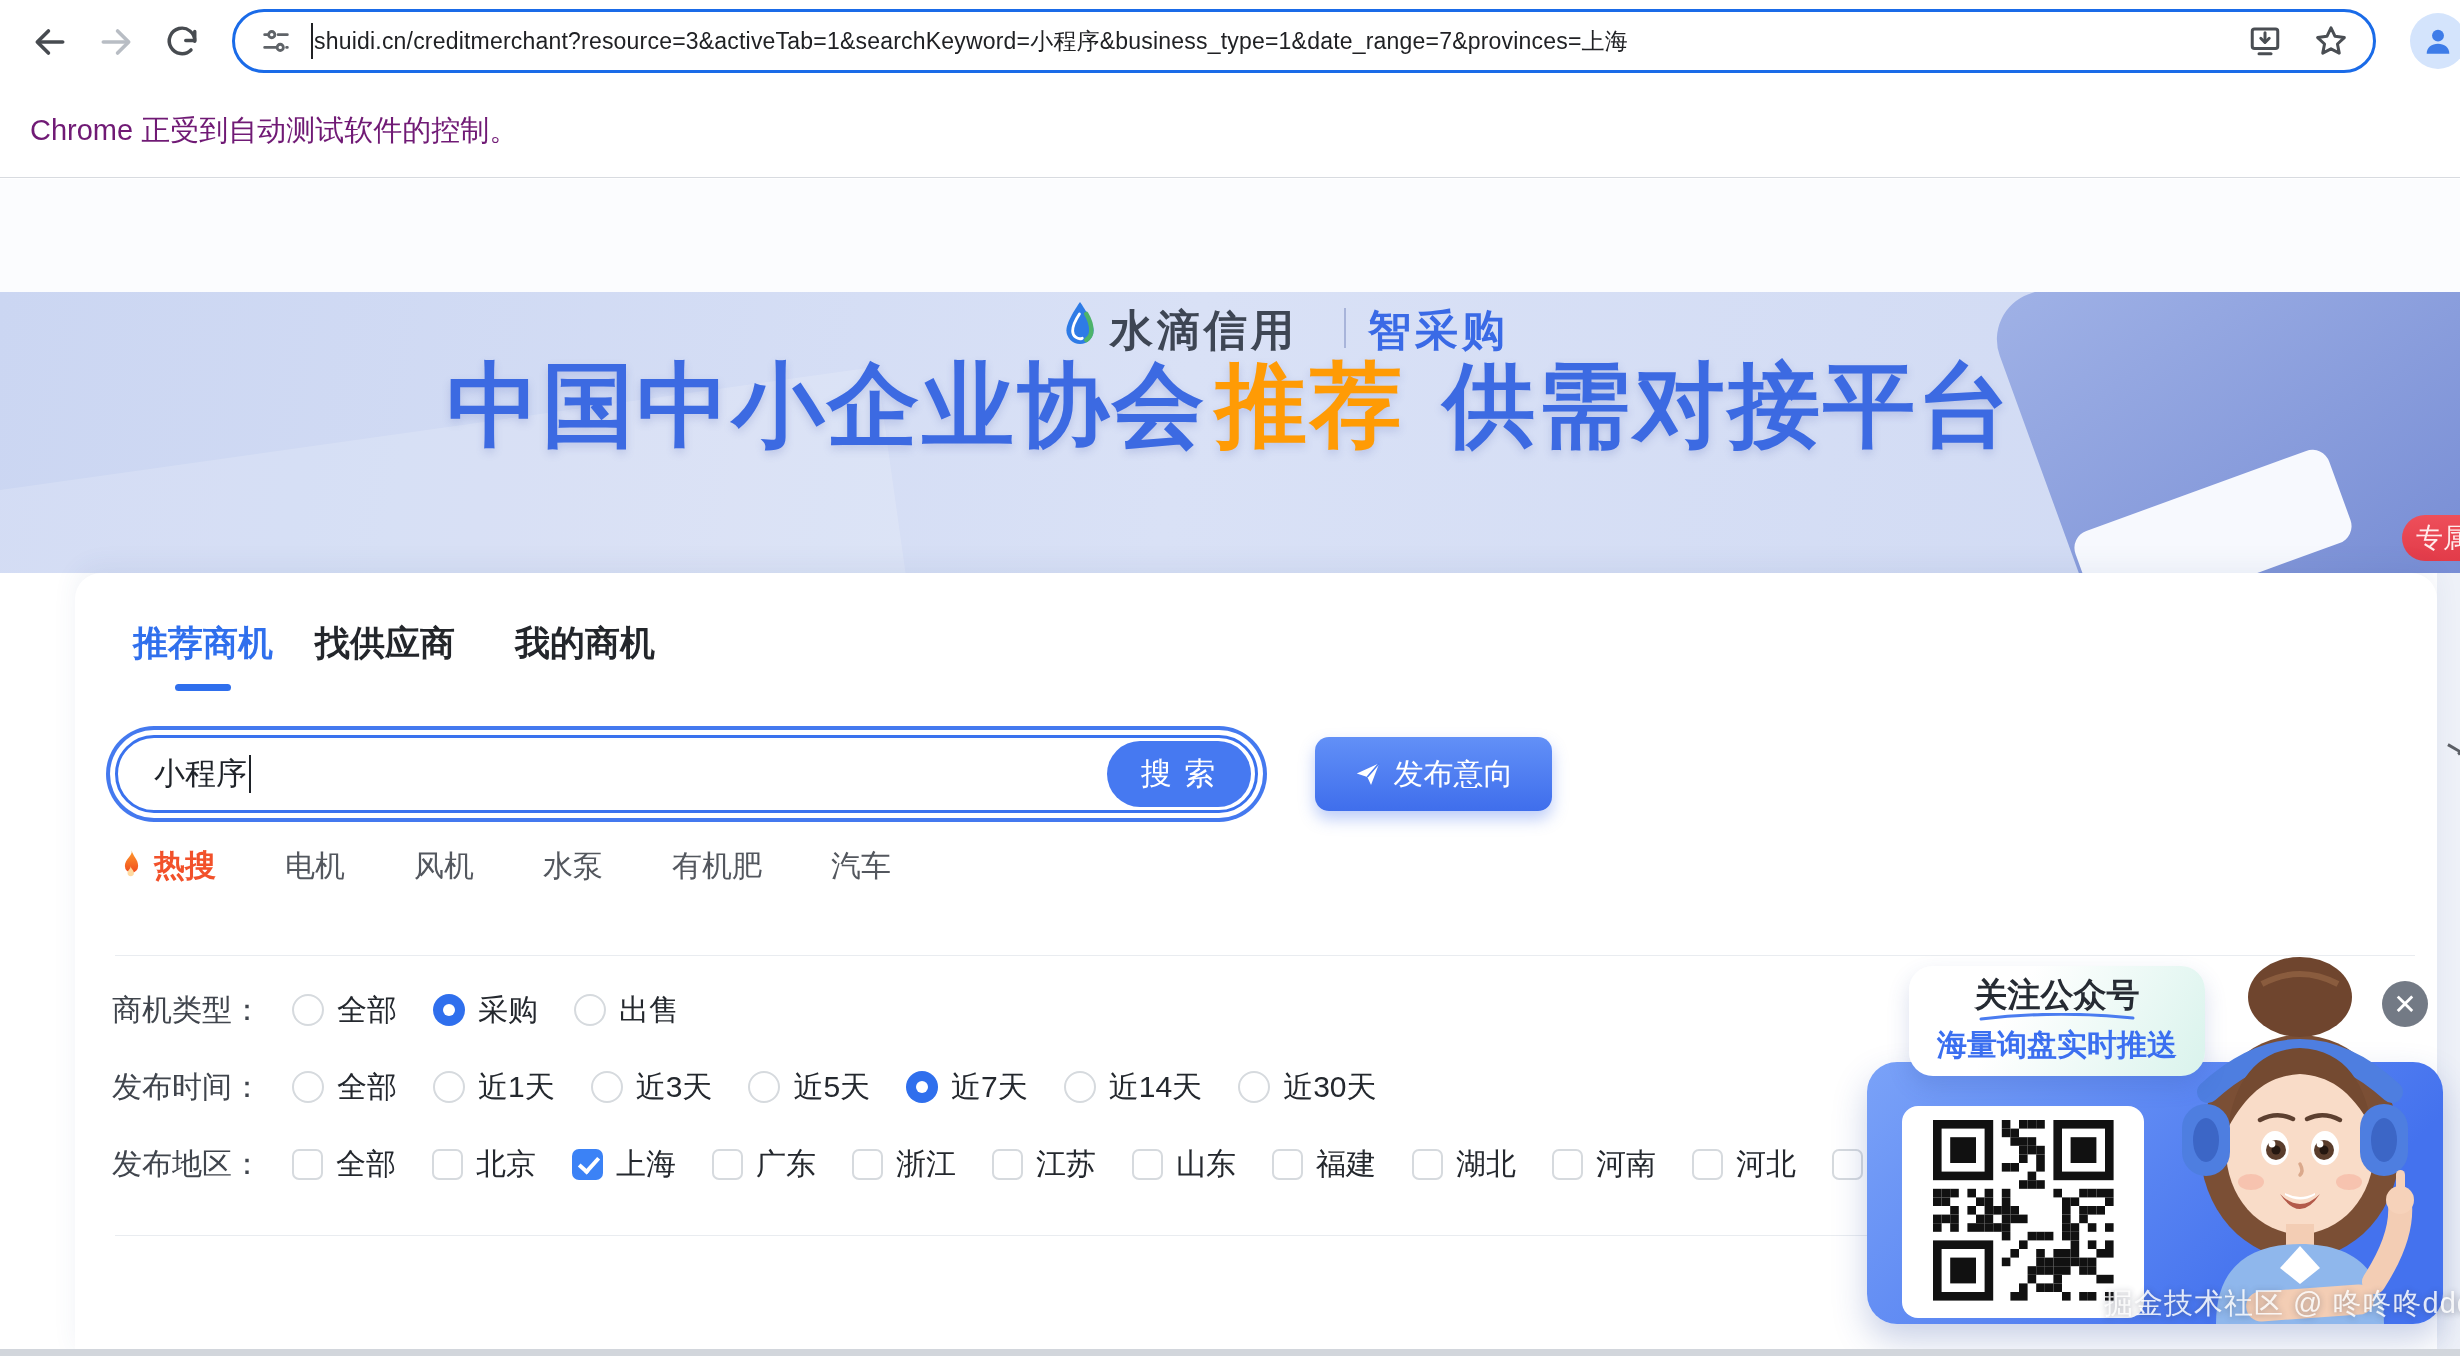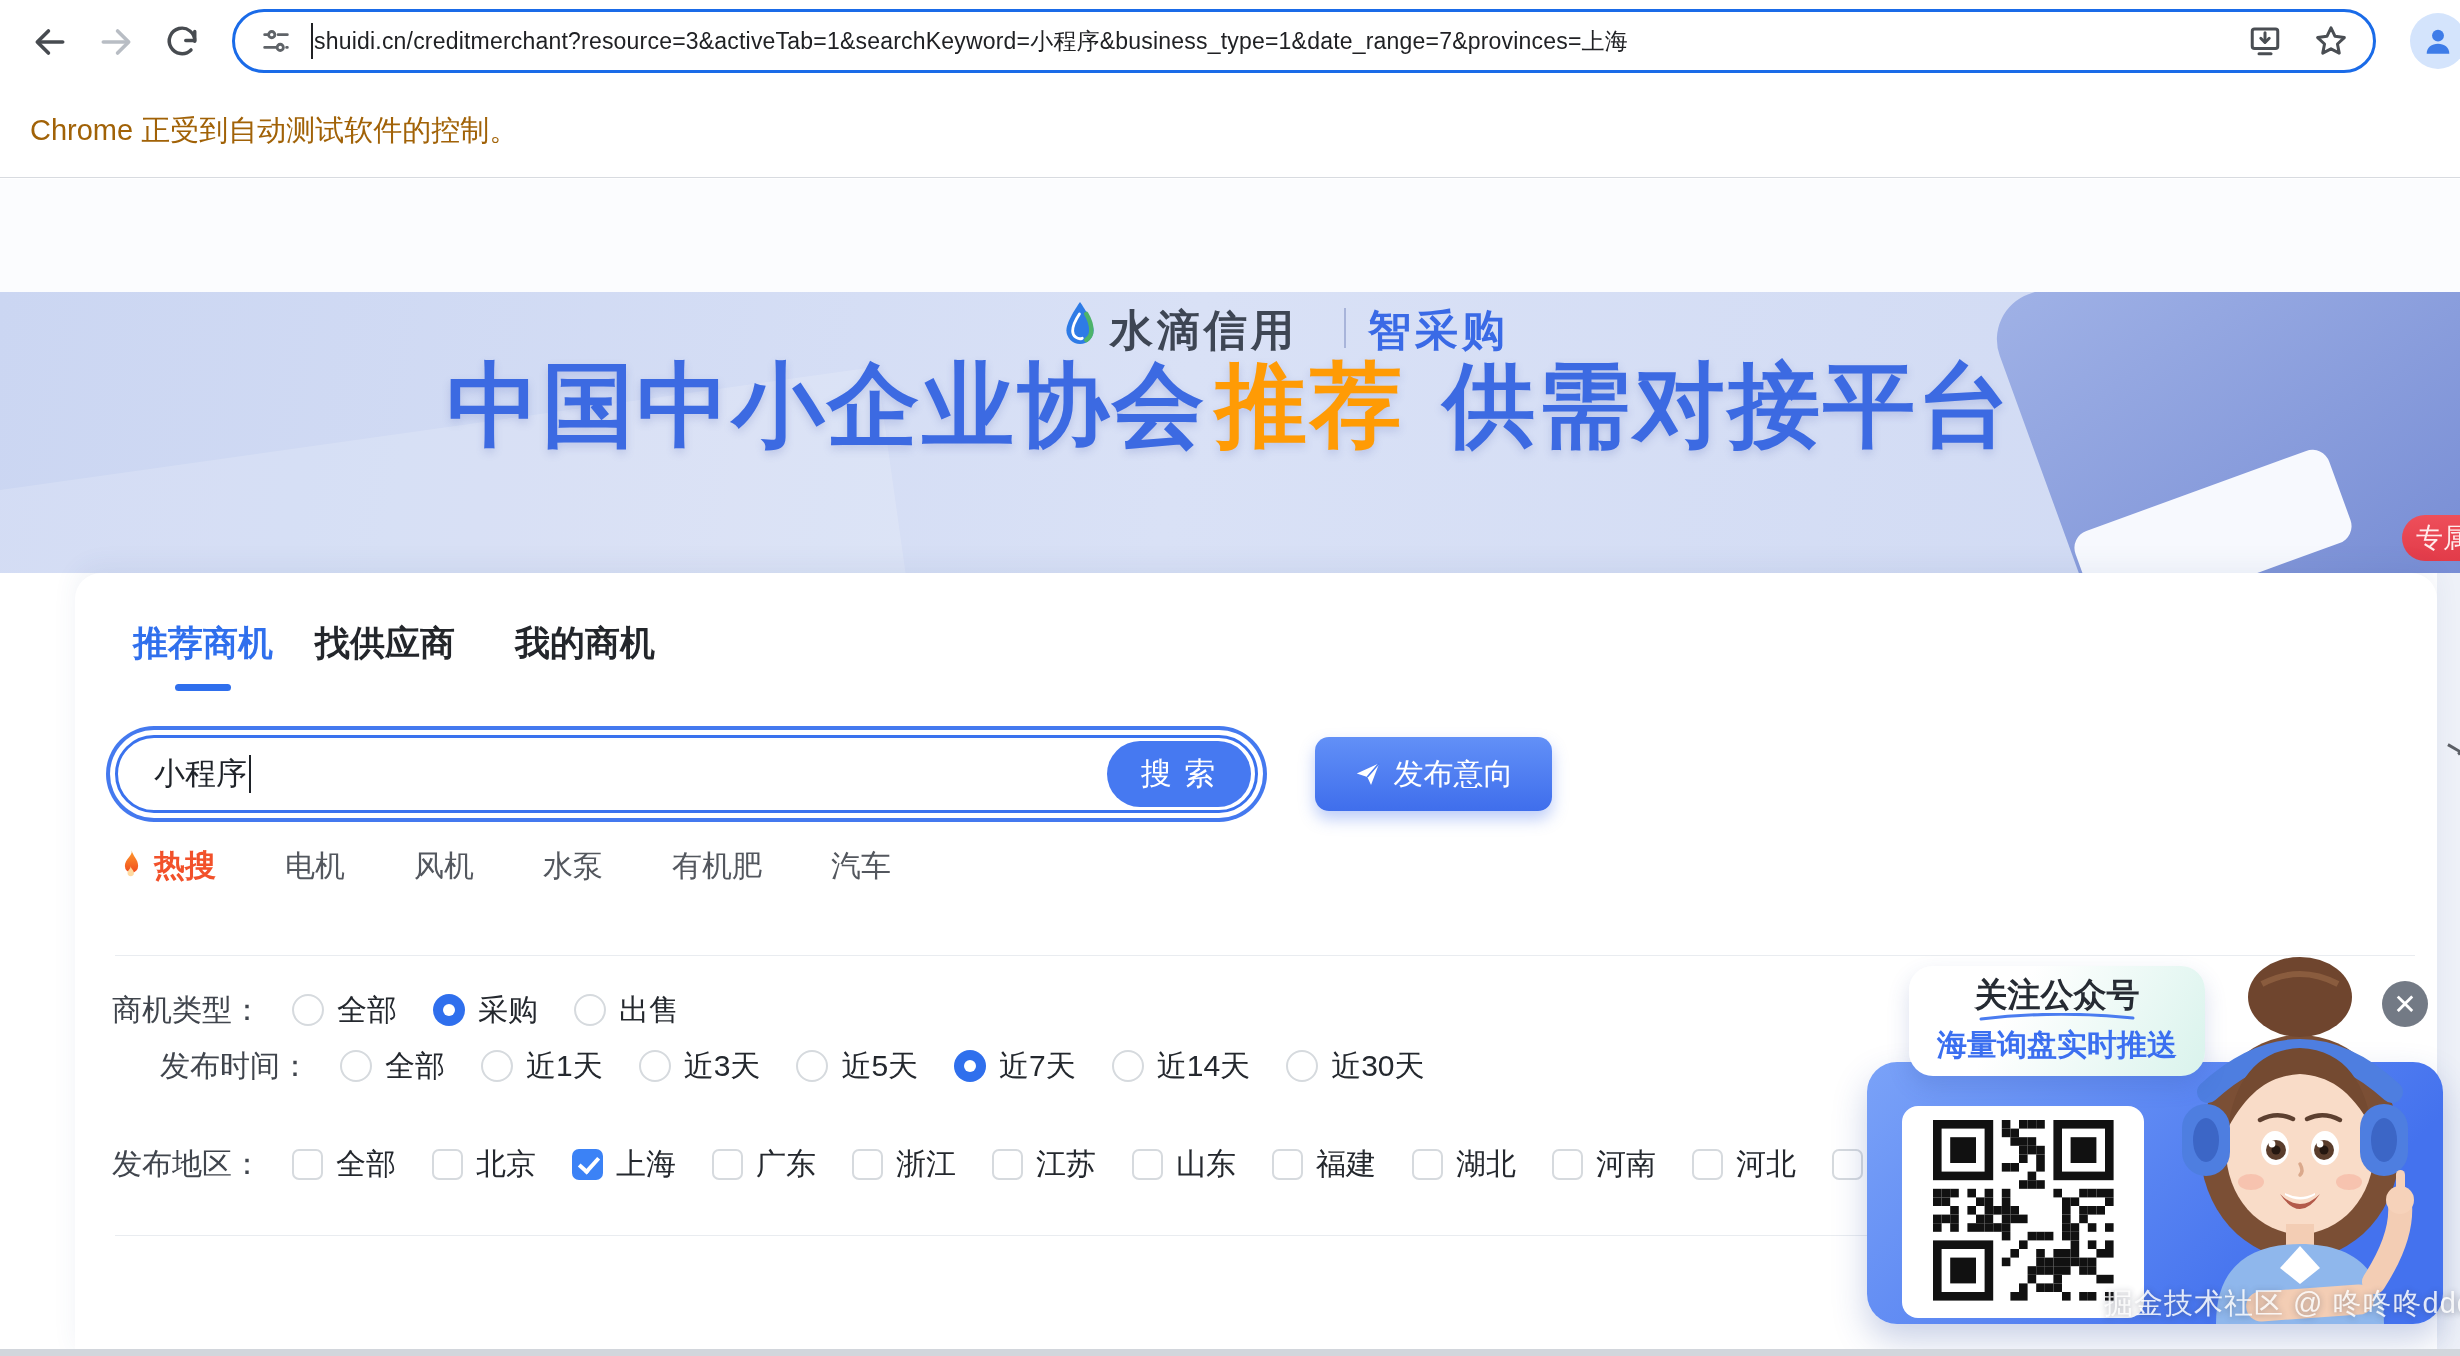--- a/index.html
+++ b/index.html
@@ -8,21 +8,21 @@
   .abs{position:absolute;}
   
   #chrome-bar{position:absolute;left:0;top:0;width:2460px;height:84px;background:#fff;}
   .cicon{position:absolute;top:20px;width:44px;height:44px;display:flex;align-items:center;justify-content:center;}
   #omnibox{position:absolute;left:232px;top:9px;width:2144px;height:64px;border:3px solid #1a6be8;border-radius:36px;
            background:#fff;display:flex;align-items:center;box-sizing:border-box;padding:0 24px;}
   #url-text{font-size:23px;color:#202124;white-space:nowrap;overflow:hidden;letter-spacing:.2px;}
   .caret{width:2px;height:36px;background:#202124;margin:0 1px 0 18px;flex:none;}
   
   #infobar{position:absolute;left:0;top:84px;width:2460px;height:94px;background:#fff;border-bottom:1px solid #d8dbe0;
-           display:flex;align-items:center;box-sizing:border-box;padding-left:30px;font-size:29px;color:#a16207;}
+           display:flex;align-items:center;box-sizing:border-box;padding-left:30px;font-size:29px;color:#701a75;}
   
   #site-header{position:absolute;left:0;top:179px;width:2460px;height:113px;background:#fbfcfe;}
   .nav-item{position:absolute;top:192px;transform:translateX(-50%);text-align:center;width:150px;}
   .nav-item .nlabel{font-size:25px;color:#2c313a;margin-top:4px;}
   .nav-badge{position:absolute;top:-14px;right:18px;font-size:17px;font-weight:700;color:#fff;padding:2px 8px;border-radius:7px;}
   #login-pill{position:absolute;left:2336px;top:198px;width:220px;height:66px;border:2px solid #bccbf2;border-radius:35px;
               color:#2f6fed;font-size:30px;display:flex;align-items:center;justify-content:center;background:rgba(255,255,255,.75);}
   
   #banner{position:absolute;left:0;top:292px;width:2460px;height:281px;overflow:hidden;
           background:linear-gradient(100deg,#cbd6f2 0%,#d9e1f6 48%,#cfd9f3 100%);}
@@ -323,21 +323,21 @@
             <span class="radio on"></span>
             <span>采购</span>
           </span>
         <span class="fopt">
             <span class="radio"></span>
             <span>出售</span>
           </span>
       </span>
     </div>
 
-    <div class="frow" style="top:468px;height:50px;margin-left:48px;">
+    <div class="frow" style="top:489px;height:50px;">
       <span class="flabel">发布时间：</span>
       <span class="fopts">
         <span class="fopt">
             <span class="radio"></span>
             <span>全部</span>
           </span>
         <span class="fopt">
             <span class="radio"></span>
             <span>近1天</span>
           </span>

